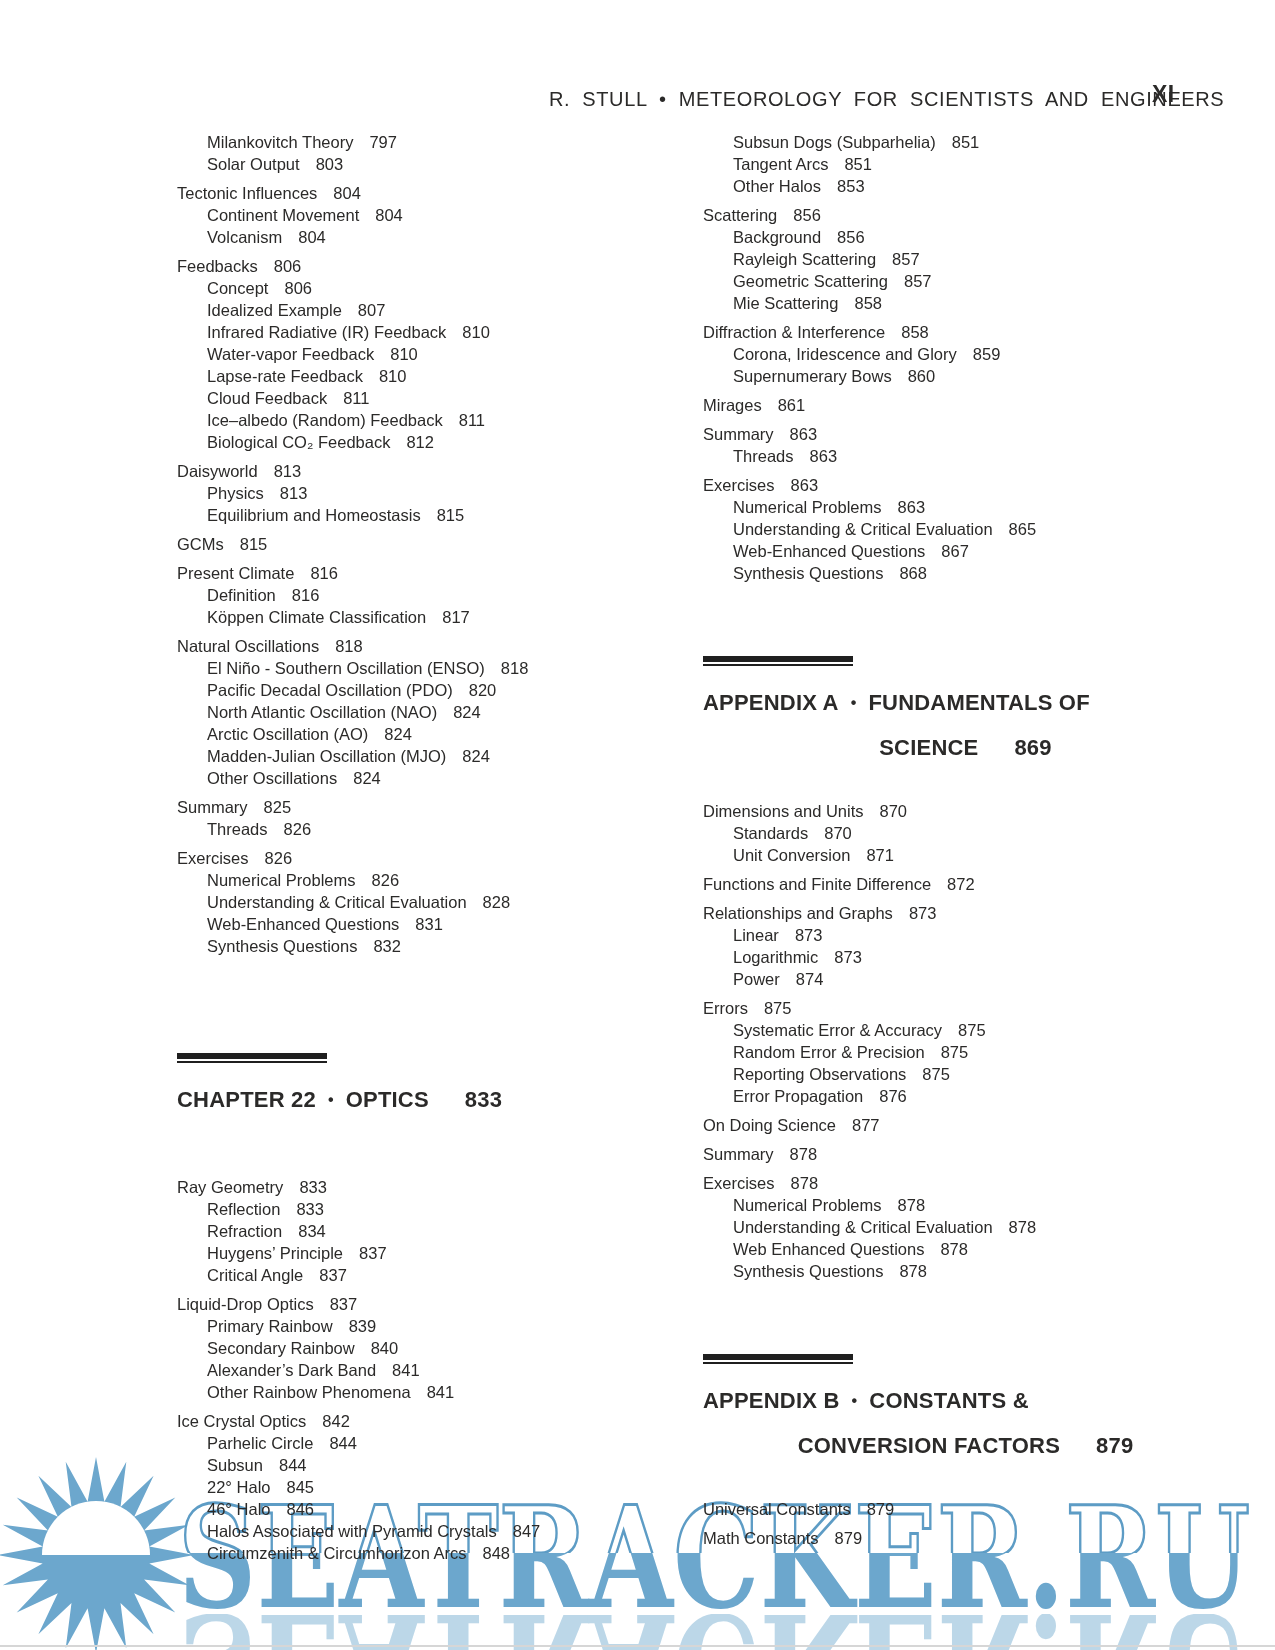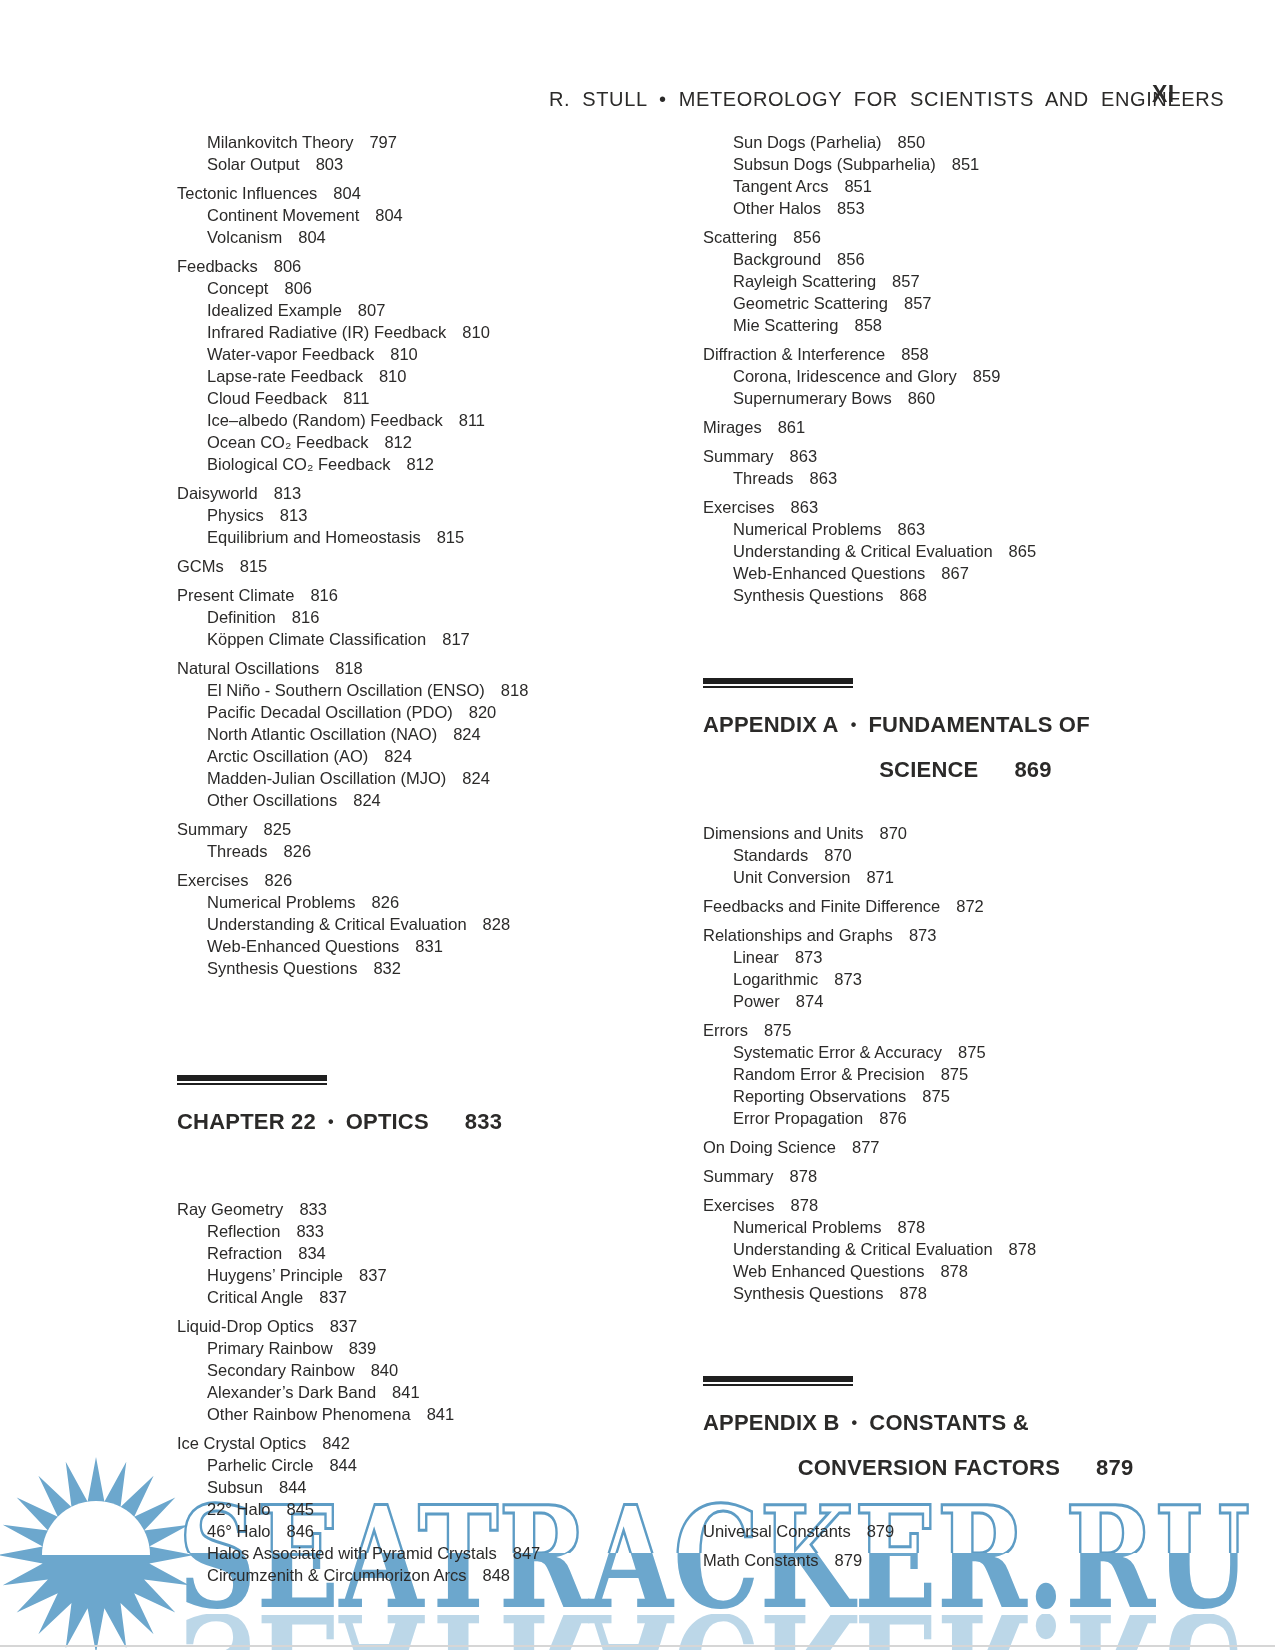--- a/index.html
+++ b/index.html
@@ -93,21 +93,20 @@
     <div class="toc-entry l1"><span class="t">Continent Movement</span><span class="p">804</span></div>
     <div class="toc-entry l1"><span class="t">Volcanism</span><span class="p">804</span></div>
     <div class="toc-entry l0"><span class="t">Feedbacks</span><span class="p">806</span></div>
     <div class="toc-entry l1"><span class="t">Concept</span><span class="p">806</span></div>
     <div class="toc-entry l1"><span class="t">Idealized Example</span><span class="p">807</span></div>
     <div class="toc-entry l1"><span class="t">Infrared Radiative (IR) Feedback</span><span class="p">810</span></div>
     <div class="toc-entry l1"><span class="t">Water-vapor Feedback</span><span class="p">810</span></div>
     <div class="toc-entry l1"><span class="t">Lapse-rate Feedback</span><span class="p">810</span></div>
     <div class="toc-entry l1"><span class="t">Cloud Feedback</span><span class="p">811</span></div>
     <div class="toc-entry l1"><span class="t">Ice–albedo (Random) Feedback</span><span class="p">811</span></div>
-    <div class="toc-entry l1"><span class="t">Ocean CO₂ Feedback</span><span class="p">812</span></div>
     <div class="toc-entry l1"><span class="t">Biological CO₂ Feedback</span><span class="p">812</span></div>
     <div class="toc-entry l0"><span class="t">Daisyworld</span><span class="p">813</span></div>
     <div class="toc-entry l1"><span class="t">Physics</span><span class="p">813</span></div>
     <div class="toc-entry l1"><span class="t">Equilibrium and Homeostasis</span><span class="p">815</span></div>
     <div class="toc-entry l0"><span class="t">GCMs</span><span class="p">815</span></div>
     <div class="toc-entry l0"><span class="t">Present Climate</span><span class="p">816</span></div>
     <div class="toc-entry l1"><span class="t">Definition</span><span class="p">816</span></div>
     <div class="toc-entry l1"><span class="t">Köppen Climate Classification</span><span class="p">817</span></div>
     <div class="toc-entry l0"><span class="t">Natural Oscillations</span><span class="p">818</span></div>
     <div class="toc-entry l1"><span class="t">El Niño - Southern Oscillation (ENSO)</span><span class="p">818</span></div>
@@ -139,21 +138,20 @@
     <div class="toc-entry l1"><span class="t">Other Rainbow Phenomena</span><span class="p">841</span></div>
     <div class="toc-entry l0"><span class="t">Ice Crystal Optics</span><span class="p">842</span></div>
     <div class="toc-entry l1"><span class="t">Parhelic Circle</span><span class="p">844</span></div>
     <div class="toc-entry l1"><span class="t">Subsun</span><span class="p">844</span></div>
     <div class="toc-entry l1"><span class="t">22° Halo</span><span class="p">845</span></div>
     <div class="toc-entry l1"><span class="t">46° Halo</span><span class="p">846</span></div>
     <div class="toc-entry l1"><span class="t">Halos Associated with Pyramid Crystals</span><span class="p">847</span></div>
     <div class="toc-entry l1"><span class="t">Circumzenith &amp; Circumhorizon Arcs</span><span class="p">848</span></div>
   </div>
 <div class="col col-right">
-    <div class="toc-entry l1"><span class="t">Sun Dogs (Parhelia)</span><span class="p">850</span></div>
     <div class="toc-entry l1"><span class="t">Subsun Dogs (Subparhelia)</span><span class="p">851</span></div>
     <div class="toc-entry l1"><span class="t">Tangent Arcs</span><span class="p">851</span></div>
     <div class="toc-entry l1"><span class="t">Other Halos</span><span class="p">853</span></div>
     <div class="toc-entry l0"><span class="t">Scattering</span><span class="p">856</span></div>
     <div class="toc-entry l1"><span class="t">Background</span><span class="p">856</span></div>
     <div class="toc-entry l1"><span class="t">Rayleigh Scattering</span><span class="p">857</span></div>
     <div class="toc-entry l1"><span class="t">Geometric Scattering</span><span class="p">857</span></div>
     <div class="toc-entry l1"><span class="t">Mie Scattering</span><span class="p">858</span></div>
     <div class="toc-entry l0"><span class="t">Diffraction &amp; Interference</span><span class="p">858</span></div>
     <div class="toc-entry l1"><span class="t">Corona, Iridescence and Glory</span><span class="p">859</span></div>
@@ -167,21 +165,21 @@
     <div class="toc-entry l1"><span class="t">Web-Enhanced Questions</span><span class="p">867</span></div>
     <div class="toc-entry l1"><span class="t">Synthesis Questions</span><span class="p">868</span></div>
     <div class="rule"></div>
     <div class="heading">
       <div class="hline"><span class="hlabel">APPENDIX A</span><span class="hbullet">•</span><span class="htitle">FUNDAMENTALS OF</span></div>
       <div class="hline hline2"><span class="htitle">SCIENCE</span><span class="hpage">869</span></div>
     </div>
     <div class="toc-entry l0"><span class="t">Dimensions and Units</span><span class="p">870</span></div>
     <div class="toc-entry l1"><span class="t">Standards</span><span class="p">870</span></div>
     <div class="toc-entry l1"><span class="t">Unit Conversion</span><span class="p">871</span></div>
-    <div class="toc-entry l0"><span class="t">Feedbacks and Finite Difference</span><span class="p">872</span></div>
+    <div class="toc-entry l0"><span class="t">Functions and Finite Difference</span><span class="p">872</span></div>
     <div class="toc-entry l0"><span class="t">Relationships and Graphs</span><span class="p">873</span></div>
     <div class="toc-entry l1"><span class="t">Linear</span><span class="p">873</span></div>
     <div class="toc-entry l1"><span class="t">Logarithmic</span><span class="p">873</span></div>
     <div class="toc-entry l1"><span class="t">Power</span><span class="p">874</span></div>
     <div class="toc-entry l0"><span class="t">Errors</span><span class="p">875</span></div>
     <div class="toc-entry l1"><span class="t">Systematic Error &amp; Accuracy</span><span class="p">875</span></div>
     <div class="toc-entry l1"><span class="t">Random Error &amp; Precision</span><span class="p">875</span></div>
     <div class="toc-entry l1"><span class="t">Reporting Observations</span><span class="p">875</span></div>
     <div class="toc-entry l1"><span class="t">Error Propagation</span><span class="p">876</span></div>
     <div class="toc-entry l0"><span class="t">On Doing Science</span><span class="p">877</span></div>

